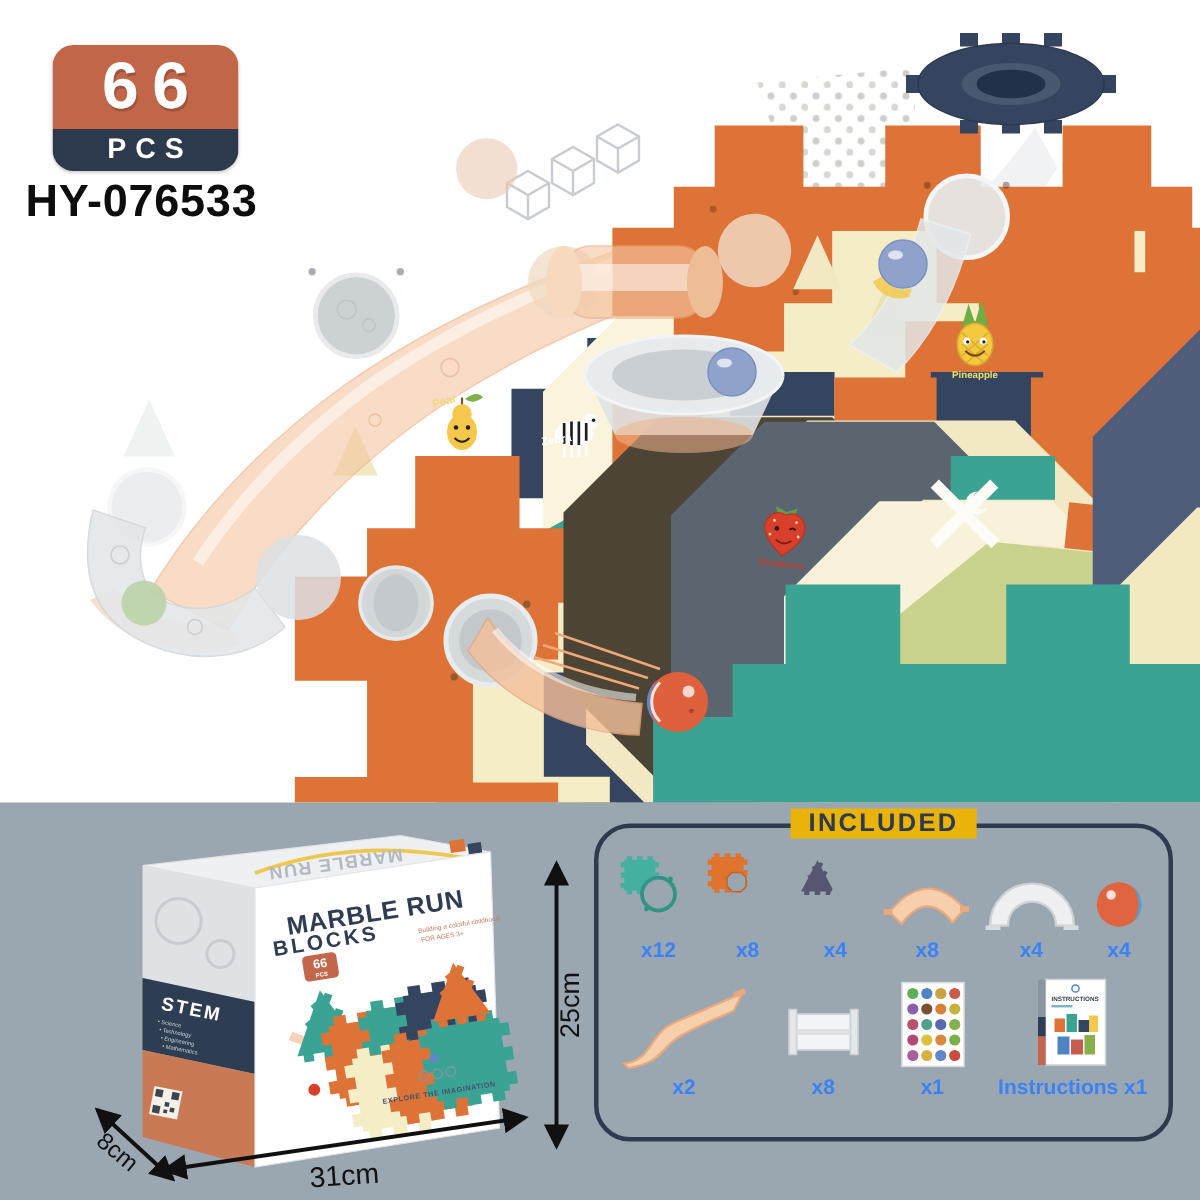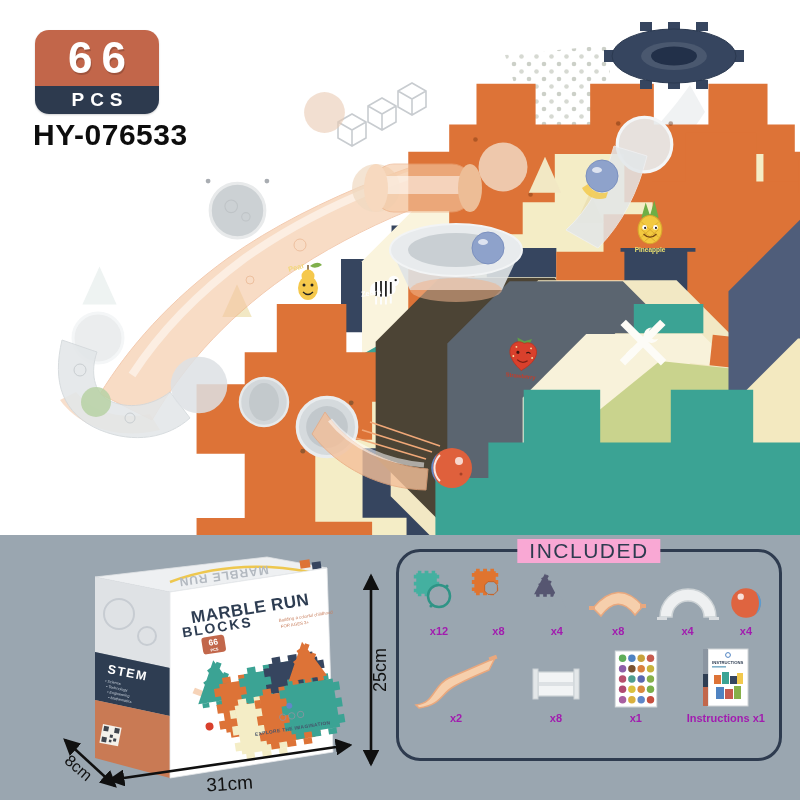--- a/index.html
+++ b/index.html
@@ -5,28 +5,28 @@
   html,body{margin:0;padding:0;}
   body{font-family:"Liberation Sans",sans-serif;}
   .stage{position:relative;width:800px;height:800px;background:#ffffff;overflow:hidden;}
   .band{position:absolute;left:0;top:535px;width:800px;height:265px;background:#9aa6b0;}
   .scene{position:absolute;left:0;top:0;width:800px;height:535px;}
   .badge{position:absolute;left:35px;top:30px;width:124px;height:84px;border-radius:14px;overflow:hidden;box-shadow:0 1px 2px rgba(0,0,0,.18);z-index:5;}
   .badge-top{height:56px;background:#c2664a;display:flex;align-items:center;justify-content:center;}
   .badge-top span{color:#fff;font-size:44px;font-weight:800;letter-spacing:9px;margin-right:-9px;text-shadow:1px 2px 0 rgba(0,0,0,.18);}
   .badge-bottom{height:28px;background:#2d3a4e;display:flex;align-items:center;justify-content:center;}
   .badge-bottom span{color:#fff;font-size:19px;font-weight:800;letter-spacing:6px;margin-right:-6px;}
-  .model{position:absolute;left:33px;top:118px;font-size:30px;font-weight:800;color:#0d0d0d;letter-spacing:0.5px;z-index:5;}
+  .model{position:absolute;left:17px;top:118px;font-size:30px;font-weight:800;color:#0d0d0d;letter-spacing:0.5px;z-index:5;}
   .boxsvg{position:absolute;left:55px;top:542px;width:340px;height:258px;}
   .included{position:absolute;left:396px;top:549px;width:386px;height:212px;border:3px solid #2e3b4f;border-radius:24px;box-sizing:border-box;}
-  .inc-title{position:absolute;top:-13px;left:50%;transform:translateX(-50%);background:#f9a8d4;padding:0 12px;color:#2e3b4f;font-size:21px;font-weight:400;letter-spacing:1.5px;white-space:nowrap;}
+  .inc-title{position:absolute;top:-13px;left:50%;transform:translateX(-50%);background:#eab308;padding:0 12px;color:#2e3b4f;font-size:17px;font-weight:700;letter-spacing:1.5px;white-space:nowrap;}
   .inc-row{display:flex;justify-content:space-between;align-items:flex-end;padding:16px 14px 0 14px;}
   .inc-row2{padding-top:10px;}
   .inc-item{display:flex;flex-direction:column;align-items:center;}
-  .qty{font-size:11px;font-weight:800;color:#a21caf;margin-top:3px;white-space:nowrap;}
+  .qty{font-size:14px;font-weight:800;color:#3b82f6;margin-top:3px;white-space:nowrap;}
 </style>
 </head>
 <body>
 
 <div class="stage">
 
   <svg class="scene" viewBox="0 0 800 535">
     <defs>
       <symbol id="gsq" viewBox="0 0 100 100">
         <path d="M12 12 H88 V88 H12 Z M18 3 h13 v9 h-13 Z M43 3 h14 v9 h-14 Z M69 3 h13 v9 h-13 Z M18 88 h13 v9 h-13 Z M43 88 h14 v9 h-14 Z M69 88 h13 v9 h-13 Z M3 18 h9 v13 h-9 Z M3 43 h9 v14 h-9 Z M3 69 h9 v13 h-9 Z M88 18 h9 v13 h-9 Z M88 43 h9 v14 h-9 Z M88 69 h9 v13 h-9 Z"></path>

